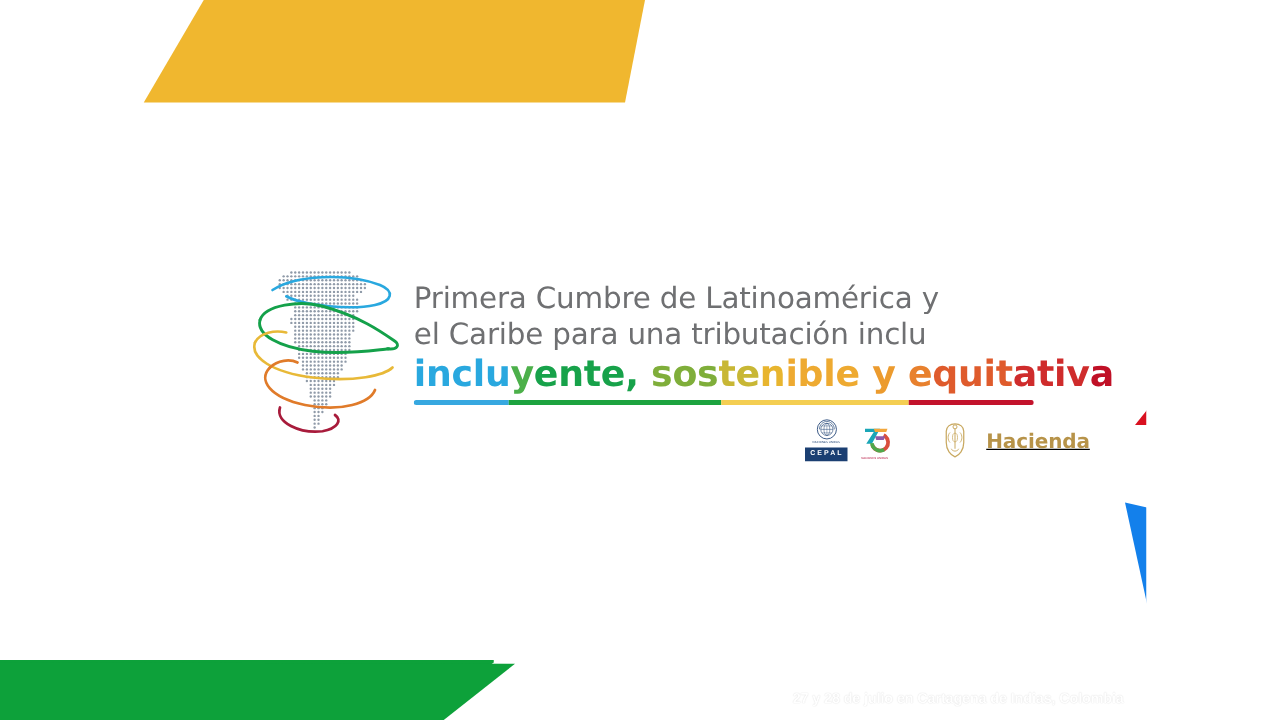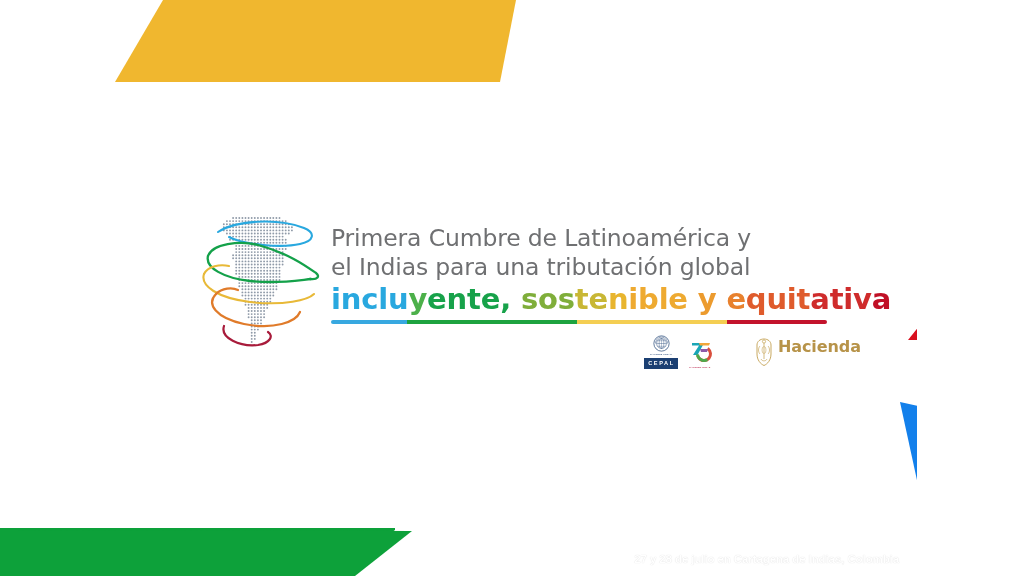--- a/index.html
+++ b/index.html
@@ -127,21 +127,21 @@
   #un75 { display: flex; flex-direction: column; justify-content: flex-end; }
   #un75-caption {
     font-size: 2.3px;
     line-height: 3px;
     color: #b5123e;
     max-width: 40px;
     margin-top: 1px;
   }
 
   
-  #hacienda-logo { display: flex; gap: 1px; }
+  #hacienda-logo { display: flex; align-items: center; gap: 12px; text-decoration: underline; }
   #hacienda-word {
     font-family: "DejaVu Sans", sans-serif;
     font-size: 16px;
     font-weight: 700;
     color: #b79349;
     letter-spacing: -0.1px;
   }
 
   
   #footer-date {
@@ -689,21 +689,21 @@
         <path d="M8,72 C4,84 22,96 54,100 C88,104 112,98 118,92" stroke="#e8b938" stroke-width="2.1"></path>
         <path d="M8,72 C12,64 24,62 33,64" stroke="#e8b938" stroke-width="2.1"></path>
         <path d="M20,92 C10,102 20,116 48,122 C78,128 100,120 104,110" stroke="#e07b2a" stroke-width="2.2"></path>
         <path d="M20,92 C26,86 36,85 42,88" stroke="#e07b2a" stroke-width="2.2"></path>
         <path d="M28,124 C24,136 44,145 62,143 C74,141 78,134 72,130" stroke="#a81b3b" stroke-width="2.2"></path>
       </g>
     </svg>
 
     <div id="title-block">
       <div class="title-line">Primera Cumbre de Latinoamérica y</div>
-      <div class="title-line">el Indias para una tributación global</div>
+      <div class="title-line">el Caribe para una tributación inclu</div>
       <div id="title-line-3"><span class="seg" style="color: rgb(41, 168, 223);">inclu</span><span class="seg" style="color: rgb(76, 176, 74);">y</span><span class="seg" style="color: rgb(23, 162, 74);">ente,</span><span class="seg" style="color: rgb(23, 162, 74);"> </span><span class="seg" style="color: rgb(127, 174, 58);">sos</span><span class="seg" style="color: rgb(200, 183, 53);">te</span><span class="seg" style="color: rgb(232, 181, 47);">n</span><span class="seg" style="color: rgb(238, 170, 49);">ible</span><span class="seg" style="color: rgb(238, 170, 49);"> </span><span class="seg" style="color: rgb(236, 155, 46);">y</span><span class="seg" style="color: rgb(236, 155, 46);"> </span><span class="seg" style="color: rgb(232, 129, 46);">e</span><span class="seg" style="color: rgb(223, 91, 44);">quit</span><span class="seg" style="color: rgb(207, 44, 44);">ativ</span><span class="seg" style="color: rgb(192, 16, 38);">a</span></div>
     </div>
 
     <div id="rule">
         <span style="background: rgb(55, 168, 224); flex: 76 0 0px;"></span>
         <span style="background: rgb(29, 163, 63); flex: 170 0 0px;"></span>
         <span style="background: rgb(244, 206, 82); flex: 150 0 0px;"></span>
         <span style="background: rgb(195, 19, 44); flex: 100 0 0px;"></span>
       </div>
 

